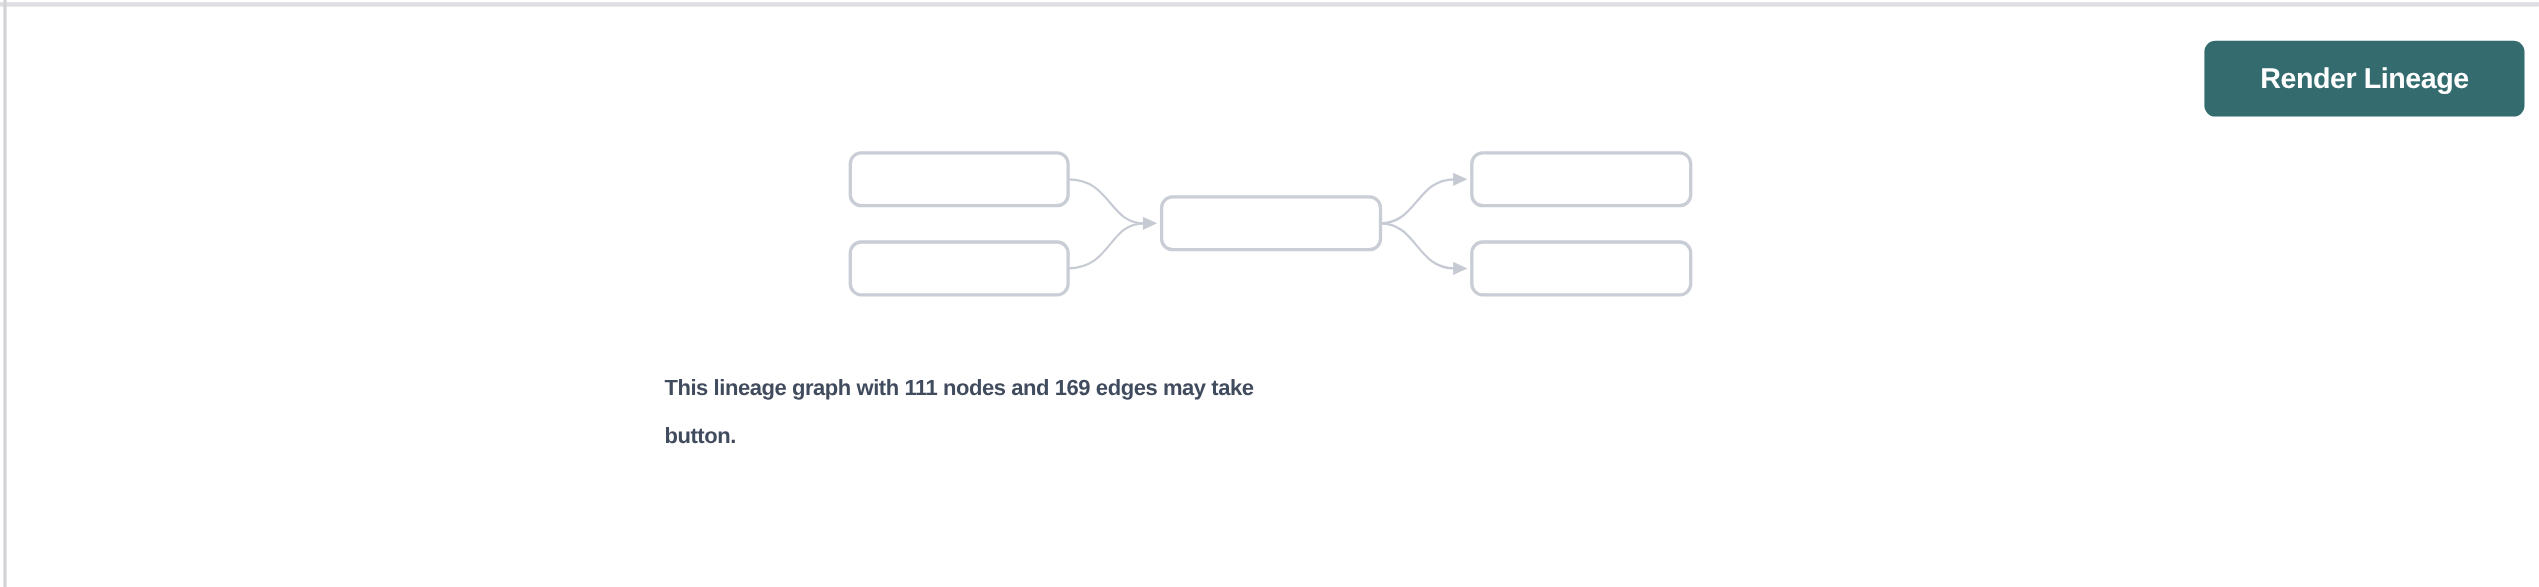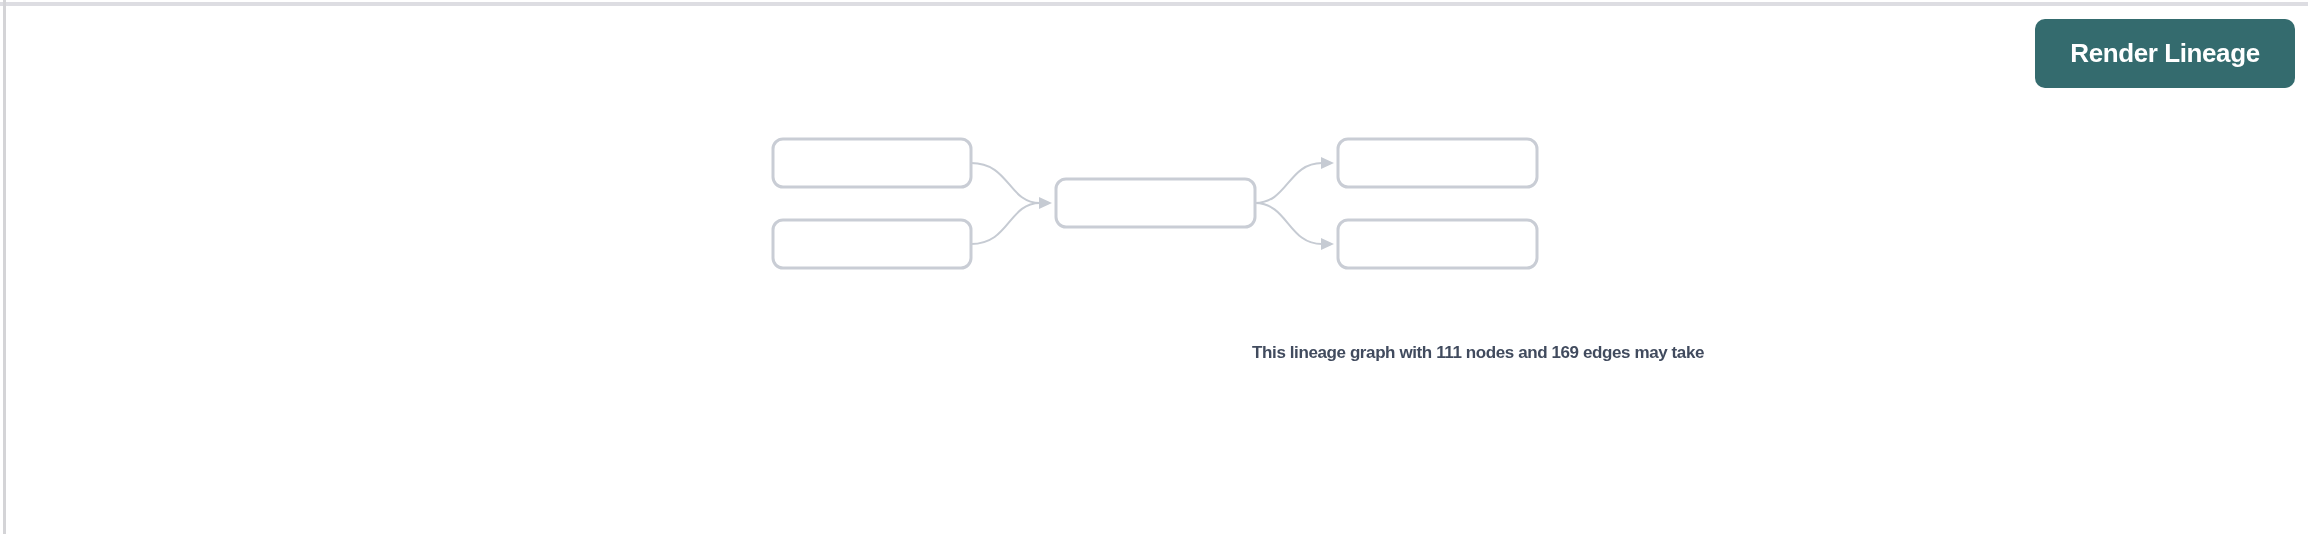--- a/index.html
+++ b/index.html
@@ -22,41 +22,41 @@
   .pane{position:absolute;inset:0;background:var(--pane-background);}
   .pane-top-border{
     position:absolute;top:2px;left:0;width:100%;height:4px;
     background:var(--pane-top-border);
   }
   .pane-left-divider{
     position:absolute;top:0;left:3px;width:3px;height:100%;
     background:var(--pane-left-divider);
   }
   .render-btn{
-    position:absolute;top:19px;right:13px;
-    width:260px;height:69px;
+    position:absolute;top:37px;right:13px;
+    width:291px;height:69px;
     background:var(--accent-teal);
     color:var(--button-text);
     border:none;border-radius:10px;
     font-family:"Liberation Sans",sans-serif;
     font-size:26px;font-weight:700;letter-spacing:-0.4px;
     cursor:pointer;
     display:flex;align-items:center;justify-content:center;
   }
   .graphic-wrap{
     position:absolute;top:136px;left:770px;width:770px;height:135px;
   }
   .lg-box{fill:#ffffff;stroke:var(--box-border);stroke-width:3;}
   .lg-edge{fill:none;stroke:var(--edge);stroke-width:2;}
   .lg-arrow{fill:var(--edge);stroke:none;}
   .warning-message{
     position:absolute;top:331px;left:50%;transform:translateX(-50%);
-    width:1100px;text-align:right;
+    width:1100px;text-align:left;
     color:var(--message-text);
-    font-size:17px;font-weight:700;letter-spacing:-0.4px;
+    font-size:20px;font-weight:700;letter-spacing:-0.4px;
     line-height:44px;
   }
 </style>
 </head>
 <body>
 
 <div class="pane">
 
   <div class="pane-top-border"></div>
   <div class="pane-left-divider"></div>
@@ -77,15 +77,16 @@
       <rect class="lg-box" x="3" y="3" width="198" height="48" rx="10"></rect>
       <rect class="lg-box" x="3" y="84" width="198" height="48" rx="10"></rect>
       <rect class="lg-box" x="286" y="43" width="199" height="48" rx="10"></rect>
       <rect class="lg-box" x="568" y="3" width="199" height="48" rx="10"></rect>
       <rect class="lg-box" x="568" y="84" width="199" height="48" rx="10"></rect>
     </svg>
   </div>
 
   <div class="warning-message">
     <div>This lineage graph with 111 nodes and 169 edges may take</div>
+    <div>button.</div>
   </div>
 
 </div>
 
 </body></html>

